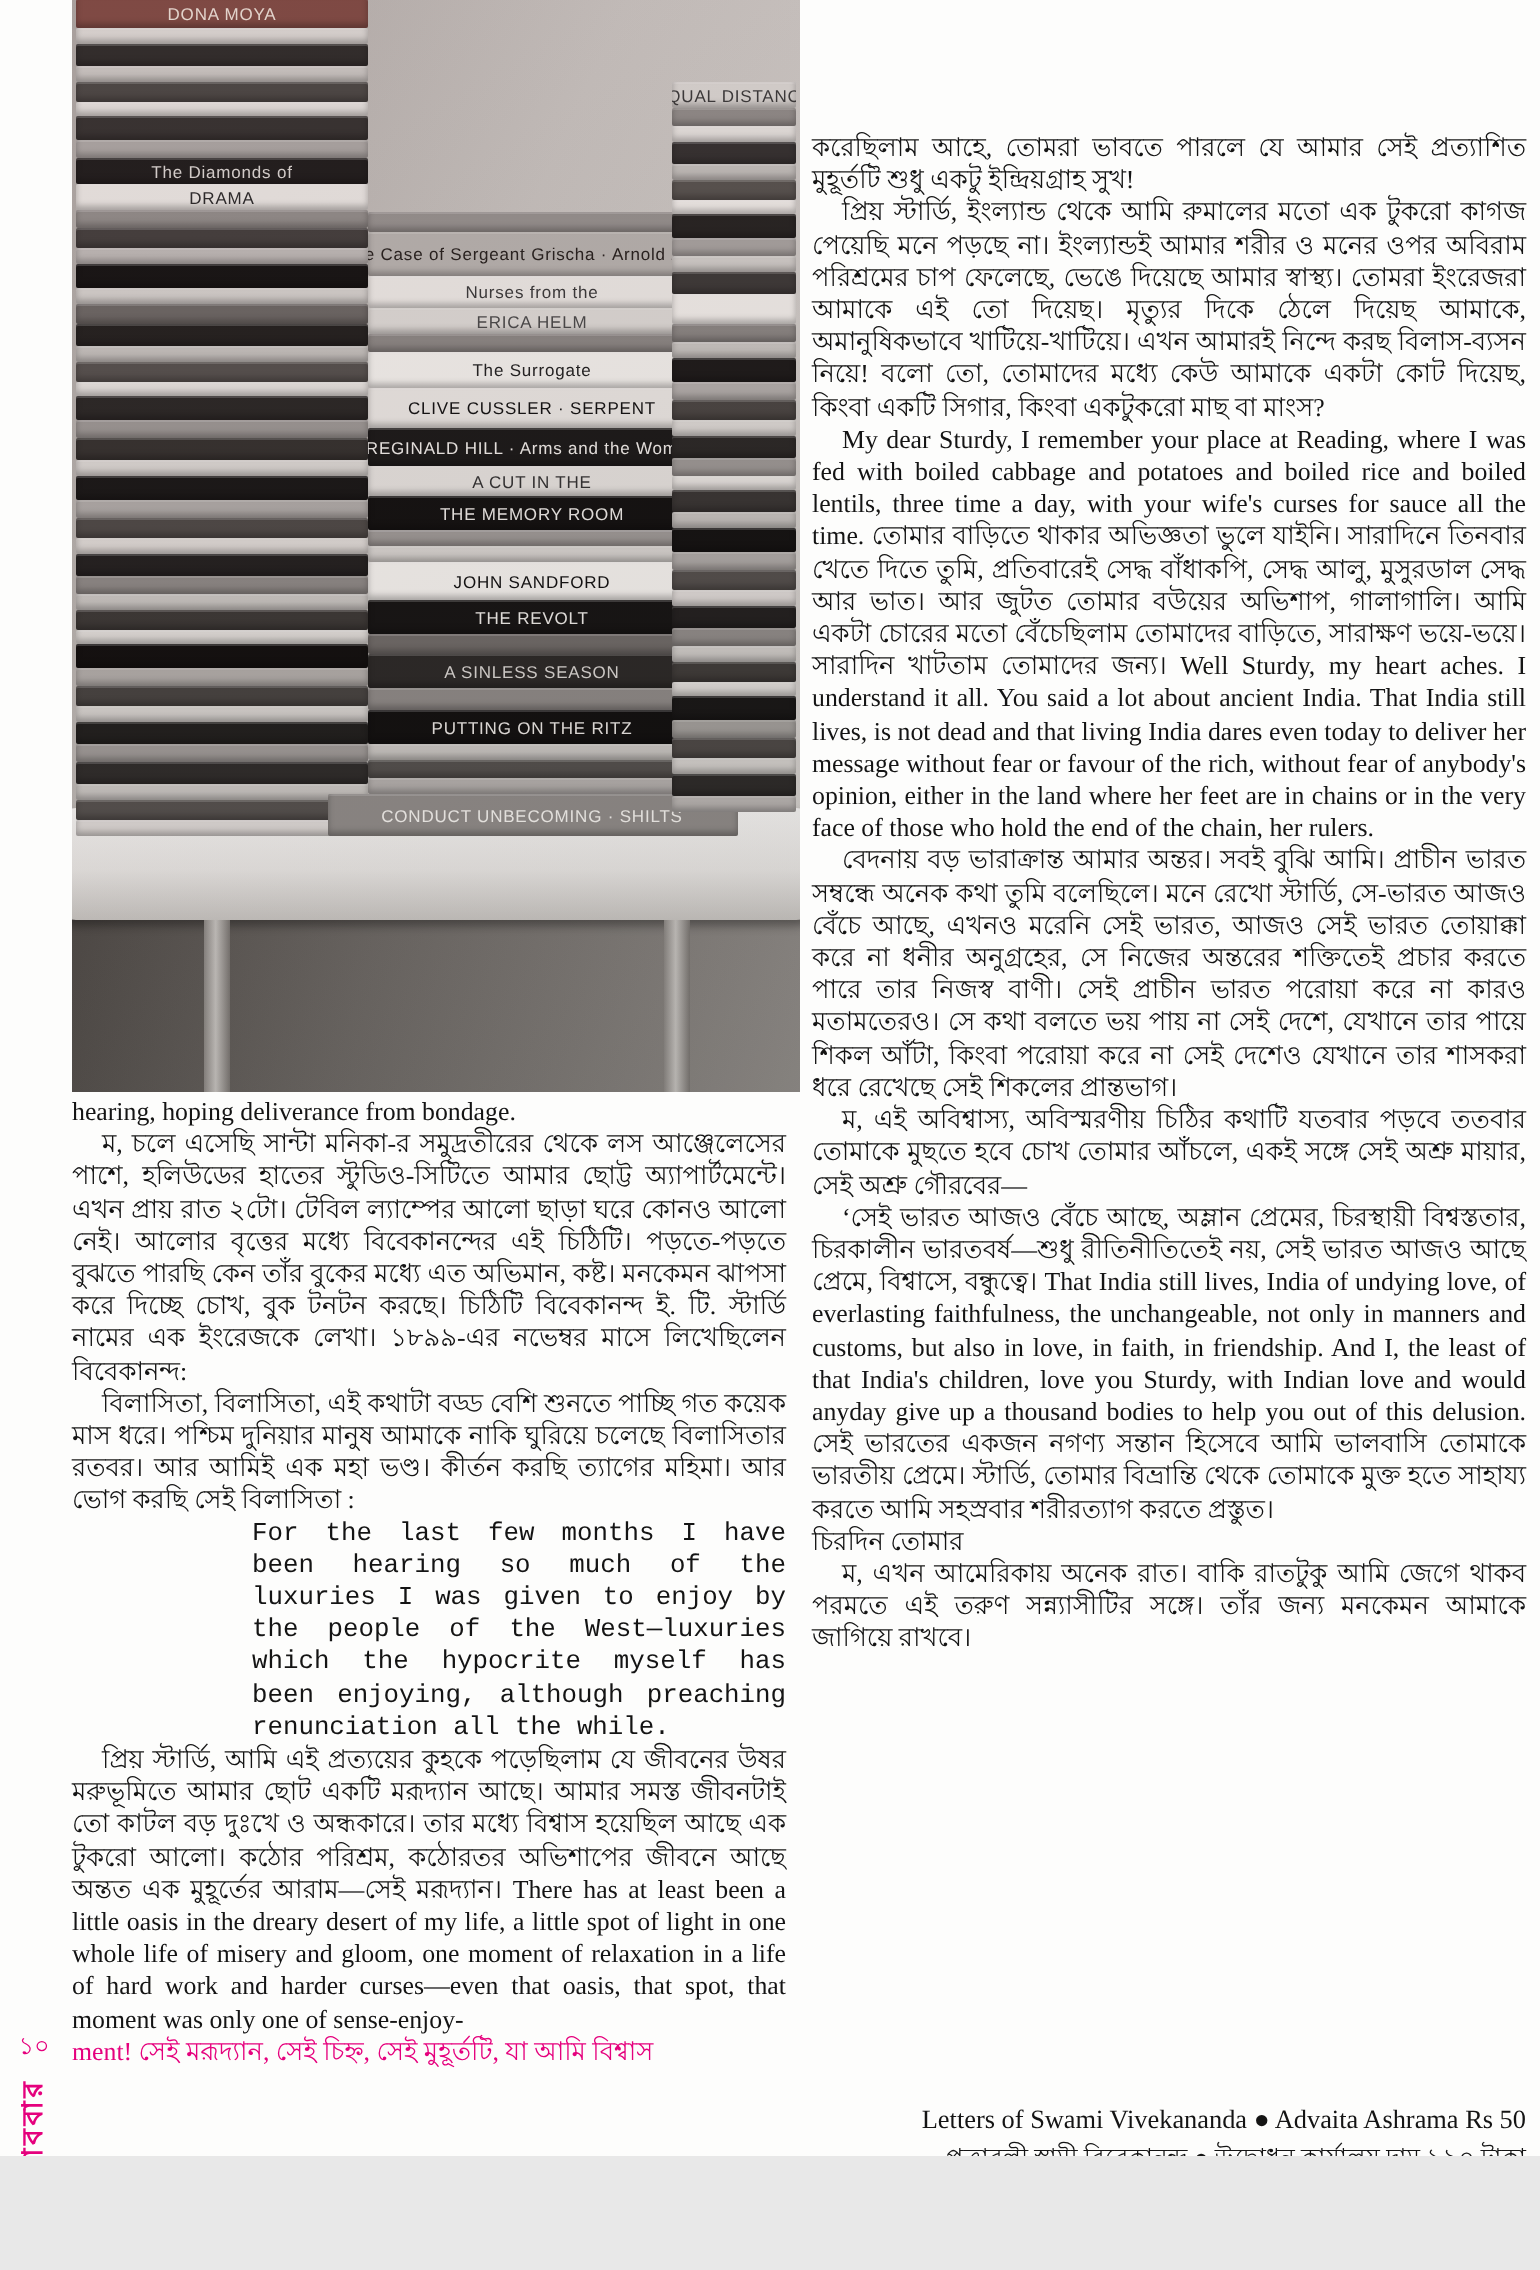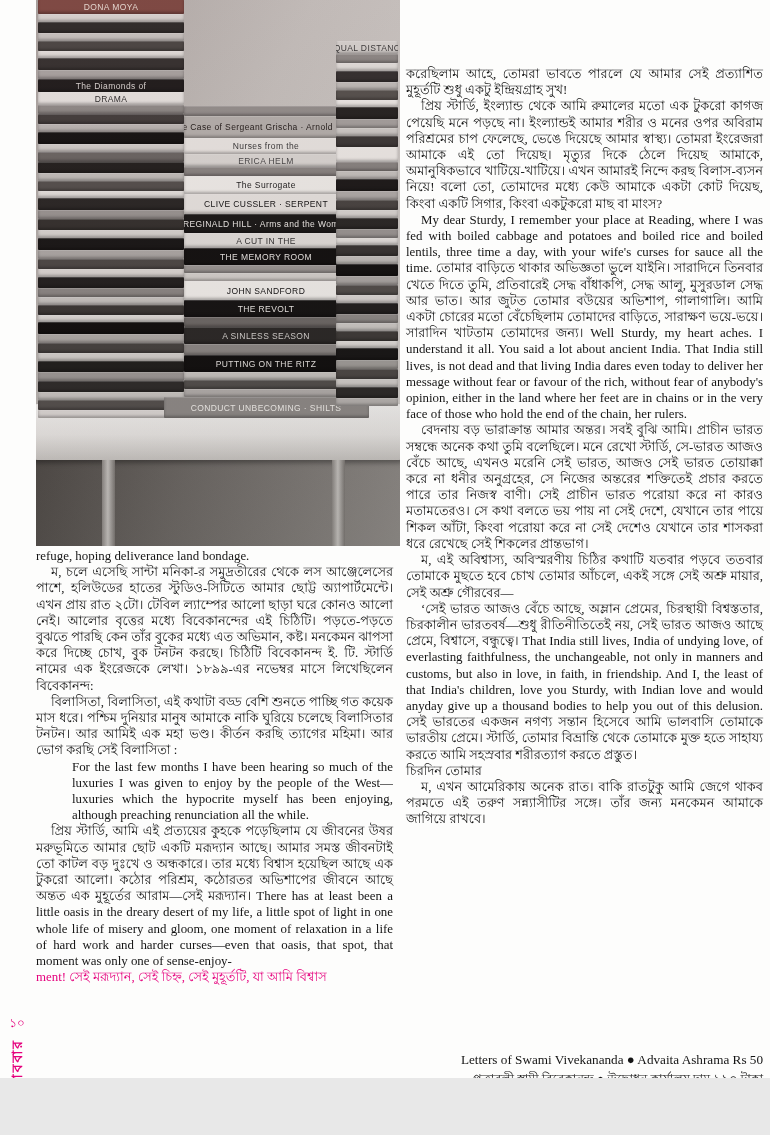--- a/index.html
+++ b/index.html
@@ -25,21 +25,21 @@
          font:8.5px "Liberation Sans",sans-serif;letter-spacing:.4px;white-space:nowrap;
          overflow:hidden;border-radius:1px;
          box-shadow:inset 0 -2px 3px rgba(0,0,0,.28), inset 0 1px 0 rgba(255,255,255,.18);}
 
   
   .col{position:absolute;font-size:12.9px;line-height:16.2px;text-align:justify;}
   .col-left{left:36px;top:548px;width:357px;}
   .col-right{left:406px;top:66px;width:357px;}
   .col p{margin:0;text-indent:15px;}
   .col p.noindent{text-indent:0;}
-  .col p.quote-block{text-indent:0;margin-left:36px;}
+  .col p.quote-block{text-indent:0;margin-left:90px;font-family:Liberation Mono, monospace;}
   .col p.sig{text-indent:0;text-align:left;padding-right:46px;}
   .magenta{color:#e5007d;}
 
   
   .footer{position:absolute;right:7px;top:1050px;width:420px;text-align:right;line-height:1.55;}
   .footer .f1{font-size:13.2px;}
   .footer .f2{font-size:12.4px;}
 
   
   .sidebar{position:absolute;left:5px;top:1014px;display:flex;flex-direction:column;
@@ -175,23 +175,23 @@
     <p>প্রিয় স্টার্ডি, ইংল্যান্ড থেকে আমি রুমালের মতো এক টুকরো কাগজ পেয়েছি মনে পড়ছে না। ইংল্যান্ডই আমার শরীর ও মনের ওপর অবিরাম পরিশ্রমের চাপ ফেলেছে, ভেঙে দিয়েছে আমার স্বাস্থ্য। তোমরা ইংরেজরা আমাকে এই তো দিয়েছ। মৃত্যুর দিকে ঠেলে দিয়েছ আমাকে, অমানুষিকভাবে খাটিয়ে-খাটিয়ে। এখন আমারই নিন্দে করছ বিলাস-ব্যসন নিয়ে! বলো তো, তোমাদের মধ্যে কেউ আমাকে একটা কোট দিয়েছ, কিংবা একটি সিগার, কিংবা একটুকরো মাছ বা মাংস?</p>
     <p>My dear Sturdy, I remember your place at Reading, where I was fed with boiled cabbage and potatoes and boiled rice and boiled lentils, three time a day, with your wife's curses for sauce all the time. তোমার বাড়িতে থাকার অভিজ্ঞতা ভুলে যাইনি। সারাদিনে তিনবার খেতে দিতে তুমি, প্রতিবারেই সেদ্ধ বাঁধাকপি, সেদ্ধ আলু, মুসুরডাল সেদ্ধ আর ভাত। আর জুটত তোমার বউয়ের অভিশাপ, গালাগালি। আমি একটা চোরের মতো বেঁচেছিলাম তোমাদের বাড়িতে, সারাক্ষণ ভয়ে-ভয়ে। সারাদিন খাটতাম তোমাদের জন্য। Well Sturdy, my heart aches. I understand it all. You said a lot about ancient India. That India still lives, is not dead and that living India dares even today to deliver her message without fear or favour of the rich, without fear of anybody's opinion, either in the land where her feet are in chains or in the very face of those who hold the end of the chain, her rulers.</p>
     <p>বেদনায় বড় ভারাক্রান্ত আমার অন্তর। সবই বুঝি আমি। প্রাচীন ভারত সম্বন্ধে অনেক কথা তুমি বলেছিলে। মনে রেখো স্টার্ডি, সে-ভারত আজও বেঁচে আছে, এখনও মরেনি সেই ভারত, আজও সেই ভারত তোয়াক্কা করে না ধনীর অনুগ্রহের, সে নিজের অন্তরের শক্তিতেই প্রচার করতে পারে তার নিজস্ব বাণী। সেই প্রাচীন ভারত পরোয়া করে না কারও মতামতেরও। সে কথা বলতে ভয় পায় না সেই দেশে, যেখানে তার পায়ে শিকল আঁটা, কিংবা পরোয়া করে না সেই দেশেও যেখানে তার শাসকরা ধরে রেখেছে সেই শিকলের প্রান্তভাগ।</p>
     <p>ম, এই অবিশ্বাস্য, অবিস্মরণীয় চিঠির কথাটি যতবার পড়বে ততবার তোমাকে মুছতে হবে চোখ তোমার আঁচলে, একই সঙ্গে সেই অশ্রু মায়ার, সেই অশ্রু গৌরবের—</p>
     <p>‘সেই ভারত আজও বেঁচে আছে, অম্লান প্রেমের, চিরস্থায়ী বিশ্বস্ততার, চিরকালীন ভারতবর্ষ—শুধু রীতিনীতিতেই নয়, সেই ভারত আজও আছে প্রেমে, বিশ্বাসে, বন্ধুত্বে। That India still lives, India of undying love, of everlasting faithfulness, the unchangeable, not only in manners and customs, but also in love, in faith, in friendship. And I, the least of that India's children, love you Sturdy, with Indian love and would anyday give up a thousand bodies to help you out of this delusion. সেই ভারতের একজন নগণ্য সন্তান হিসেবে আমি ভালবাসি তোমাকে ভারতীয় প্রেমে। স্টার্ডি, তোমার বিভ্রান্তি থেকে তোমাকে মুক্ত হতে সাহায্য করতে আমি সহস্রবার শরীরত্যাগ করতে প্রস্তুত।</p>
     <p class="sig">চিরদিন তোমার</p>
     <p>ম, এখন আমেরিকায় অনেক রাত। বাকি রাতটুকু আমি জেগে থাকব পরমতে এই তরুণ সন্ন্যাসীটির সঙ্গে। তাঁর জন্য মনকেমন আমাকে জাগিয়ে রাখবে।</p>
   </div>
 
   <div class="col col-left">
-    <p class="noindent">refuge, hoping deliverance land bondage.</p>
+    <p class="noindent">hearing, hoping deliverance from bondage.</p>
     <p>ম, চলে এসেছি সান্টা মনিকা-র সমুদ্রতীরের থেকে লস আঞ্জেলেসের পাশে, হলিউডের হাতের স্টুডিও-সিটিতে আমার ছোট্ট অ্যাপার্টমেন্টে। এখন প্রায় রাত ২টো। টেবিল ল্যাম্পের আলো ছাড়া ঘরে কোনও আলো নেই। আলোর বৃত্তের মধ্যে বিবেকানন্দের এই চিঠিটি। পড়তে-পড়তে বুঝতে পারছি কেন তাঁর বুকের মধ্যে এত অভিমান, কষ্ট। মনকেমন ঝাপসা করে দিচ্ছে চোখ, বুক টনটন করছে। চিঠিটি বিবেকানন্দ ই. টি. স্টার্ডি নামের এক ইংরেজকে লেখা। ১৮৯৯-এর নভেম্বর মাসে লিখেছিলেন বিবেকানন্দ:</p>
-    <p>বিলাসিতা, বিলাসিতা, এই কথাটা বড্ড বেশি শুনতে পাচ্ছি গত কয়েক মাস ধরে। পশ্চিম দুনিয়ার মানুষ আমাকে নাকি ঘুরিয়ে চলেছে বিলাসিতার টনটন। আর আমিই এক মহা ভণ্ড। কীর্তন করছি ত্যাগের মহিমা। আর ভোগ করছি সেই বিলাসিতা :</p>
+    <p>বিলাসিতা, বিলাসিতা, এই কথাটা বড্ড বেশি শুনতে পাচ্ছি গত কয়েক মাস ধরে। পশ্চিম দুনিয়ার মানুষ আমাকে নাকি ঘুরিয়ে চলেছে বিলাসিতার রতবর। আর আমিই এক মহা ভণ্ড। কীর্তন করছি ত্যাগের মহিমা। আর ভোগ করছি সেই বিলাসিতা :</p>
     <p class="quote-block">For the last few months I have been hearing so much of the luxuries I was given to enjoy by the people of the West—luxuries which the hypocrite myself has been enjoying, although preaching renunciation all the while.</p>
     <p>প্রিয় স্টার্ডি, আমি এই প্রত্যয়ের কুহকে পড়েছিলাম যে জীবনের উষর মরুভূমিতে আমার ছোট একটি মরূদ্যান আছে। আমার সমস্ত জীবনটাই তো কাটল বড় দুঃখে ও অন্ধকারে। তার মধ্যে বিশ্বাস হয়েছিল আছে এক টুকরো আলো। কঠোর পরিশ্রম, কঠোরতর অভিশাপের জীবনে আছে অন্তত এক মুহূর্তের আরাম—সেই মরূদ্যান। There has at least been a little oasis in the dreary desert of my life, a little spot of light in one whole life of misery and gloom, one moment of relaxation in a life of hard work and harder curses—even that oasis, that spot, that moment was only one of sense-enjoy-</p>
     <p class="noindent magenta" style="color: rgb(229, 0, 125);">ment! সেই মরূদ্যান, সেই চিহ্ন, সেই মুহূর্তটি, যা আমি বিশ্বাস</p>
   </div>
 
   <div class="footer">
     <div class="f1">Letters of Swami Vivekananda ● Advaita Ashrama  Rs 50</div>
     <div class="f2">পত্রাবলী স্বামী বিবেকানন্দ ● উদ্বোধন কার্যালয়  দাম ১৯০ টাকা</div>
   </div>
 

